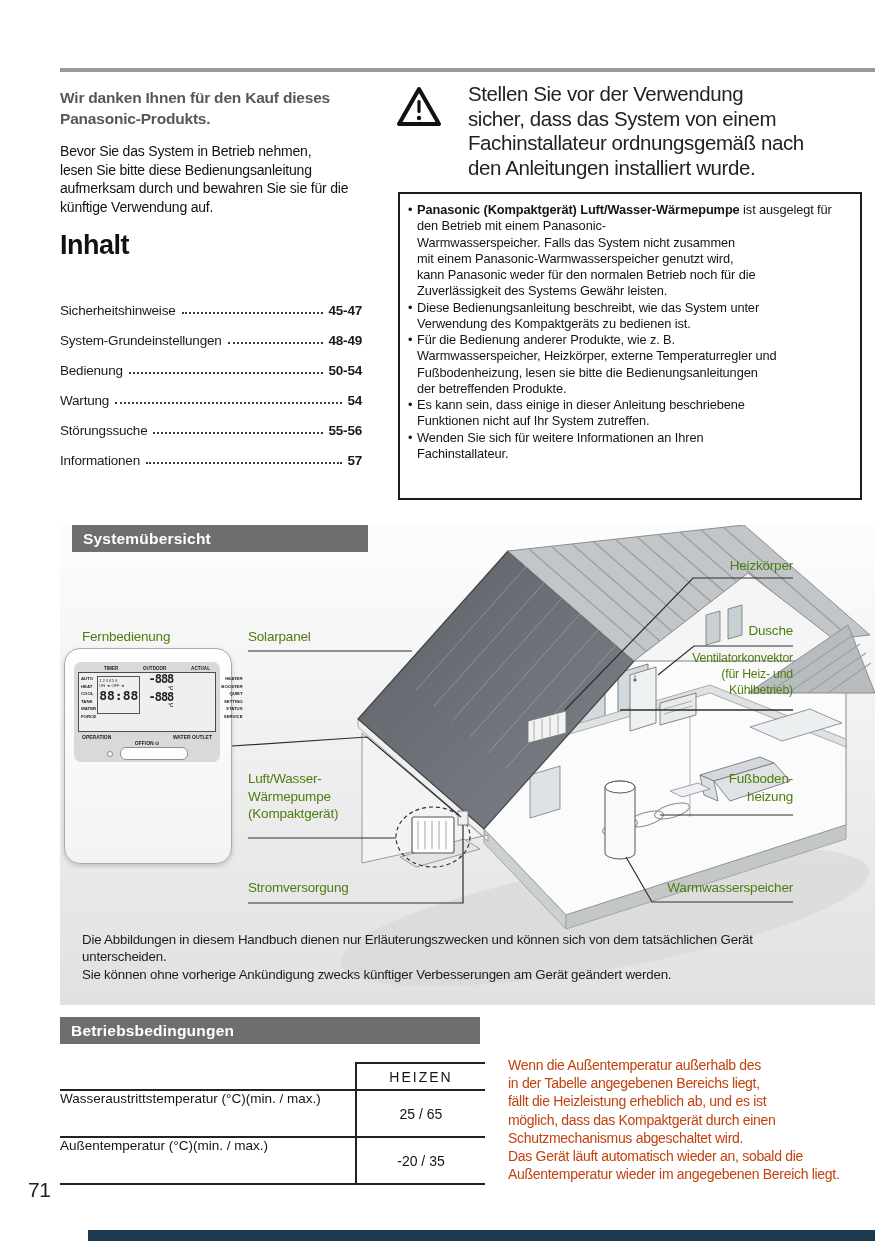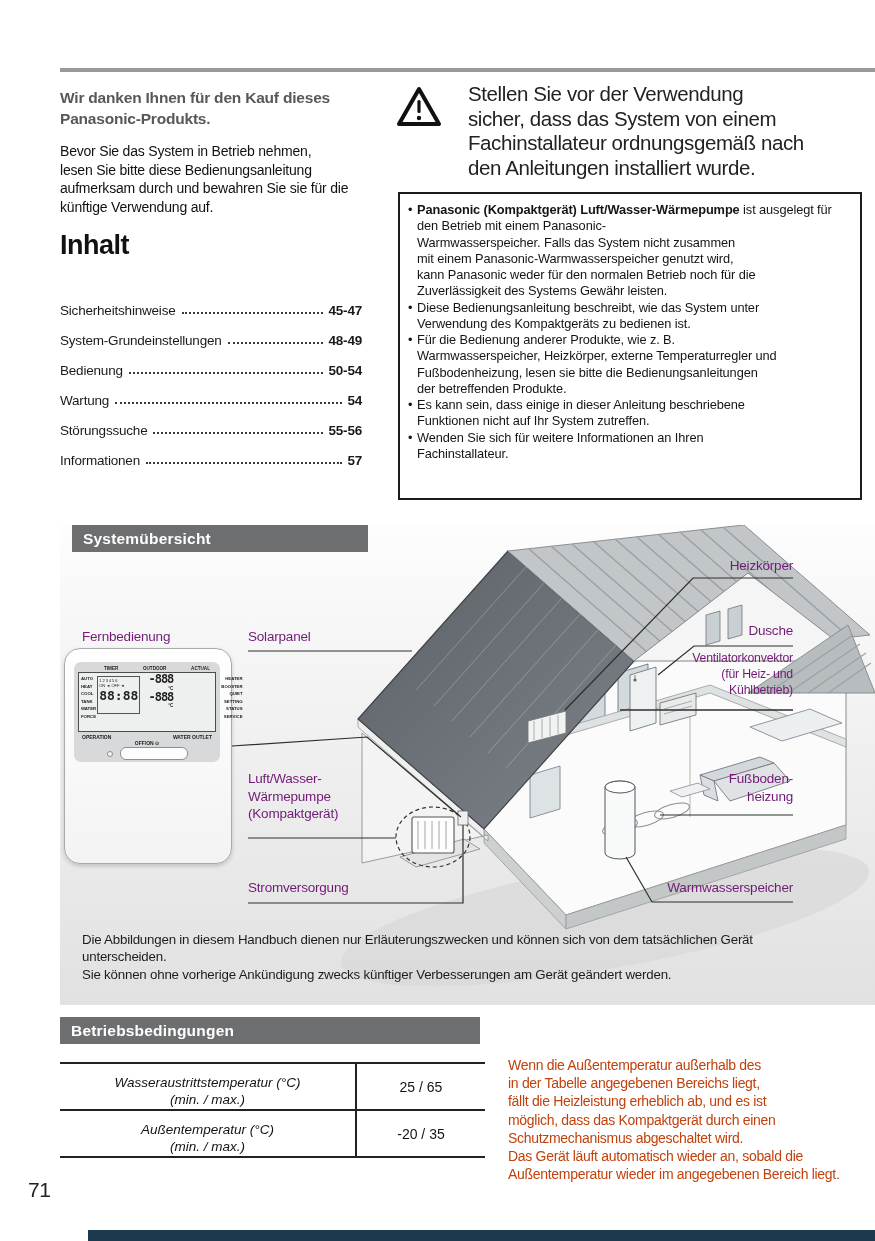--- a/index.html
+++ b/index.html
@@ -33,21 +33,21 @@
   .note-item .dot{width:9px;flex:0 0 9px;}
   .note-item .txt{flex:1;}
   
   .overview-bg{left:60px;top:525px;width:815px;height:480px;
                background:linear-gradient(180deg,#fdfdfd 0%,#f0f0f0 45%,#e1e1e2 100%);}
   .bar{background:#6d6e70;color:#fff;font-weight:bold;font-size:15.5px;
        line-height:27px;height:27px;padding-left:11px;box-sizing:border-box;letter-spacing:0.2px;}
   .bar-overview{left:60px;top:525px;width:296px;margin-left:12px;}
   .bar-conditions{left:60px;top:1017px;width:420px;}
   .diagram-svg{left:60px;top:525px;width:815px;height:480px;}
-  .dlabel{font-size:13.5px;color:#701a75;letter-spacing:-0.2px;line-height:1.3;}
+  .dlabel{font-size:13.5px;color:#4d7c0f;letter-spacing:-0.2px;line-height:1.3;}
   .dlabel.small{font-size:12.3px;}
   .ralign{text-align:right;}
   .overview-note{left:70px;top:931px;width:770px;font-size:13.3px;line-height:1.3;color:#1c1c1c;letter-spacing:-0.2px;margin-left:12px;}
   
   .remote{left:64px;top:648px;width:166px;height:214px;border:1px solid #a8aaab;border-radius:16px;
           background:linear-gradient(180deg,#ffffff,#f3f3f4);box-shadow:0 2px 4px rgba(0,0,0,0.18);}
   .remote-panel{position:absolute;left:9px;top:13px;width:146px;height:100px;background:#d7d9da;
                 border-radius:7px;padding:3px 4px;box-sizing:border-box;}
   .lcd-toprow{display:flex;justify-content:space-between;font-size:4.6px;color:#222;padding:1px 6px 1px 26px;font-weight:bold;}
   .lcd{background:#edf0ef;border:1px solid #4c4c4c;height:58px;display:flex;font-size:4.3px;color:#222;}
@@ -70,21 +70,21 @@
   
   .cond-table{left:60px;top:1062px;width:425px;font-size:13.5px;color:#141414;}
   .ct-row{display:flex;}
   .ct-label{width:295px;box-sizing:border-box;text-align:center;}
   .ct-value{width:130px;box-sizing:border-box;text-align:center;border-left:2px solid #222;
             display:flex;align-items:center;justify-content:center;font-size:14px;}
   .ct-head .ct-label{border:none;height:27px;}
   .ct-head .ct-value{border-top:2px solid #222;height:27px;font-size:14px;letter-spacing:2px;}
   .ct-line{height:0;border-top:2px solid #222;}
   .ct-body .ct-row{height:45px;}
-  .ct-body .ct-label{display:flex;flex-direction:column;justify-content:flex-end;line-height:1.25;font-style:italic;}
+  .ct-body .ct-label{display:flex;flex-direction:row;justify-content:flex-start;line-height:1.25;}
   .cond-text{left:508px;top:1056px;width:362px;font-size:14px;line-height:1.3;color:#c2410c;letter-spacing:-0.3px;}
   .page-num{left:28px;top:1178px;font-size:21px;color:#222;letter-spacing:-0.5px;}
   .footer-bar{left:88px;top:1230px;width:787px;height:11px;background:#1c3a4e;}
 </style>
 </head>
 <body>
 
 <div class="abs top-rule"></div>
 
 <div class="abs intro-heading">Wir danken Ihnen für den Kauf dieses Panasonic-Produkts.</div>
@@ -376,20 +376,24 @@
   </div>
 </div>
 
 <div class="abs overview-note pre">Die Abbildungen in diesem Handbuch dienen nur Erläuterungszwecken und können sich von dem tatsächlichen Gerät
 unterscheiden.
 Sie können ohne vorherige Ankündigung zwecks künftiger Verbesserungen am Gerät geändert werden.</div>
 
 <div class="abs bar bar-conditions">Betriebsbedingungen</div>
 
 <div class="abs cond-table">
+  <div class="ct-row ct-head">
+    <div class="ct-label"></div>
+    <div class="ct-value">HEIZEN</div>
+  </div>
   <div class="ct-line"></div>
   <div class="ct-body">
     <div class="ct-row">
       <div class="ct-label">
         <div>Wasseraustrittstemperatur (°C)</div>
         <div>(min. / max.)</div>
       </div>
       <div class="ct-value">25 / 65</div>
     </div>
     <div class="ct-line"></div>

